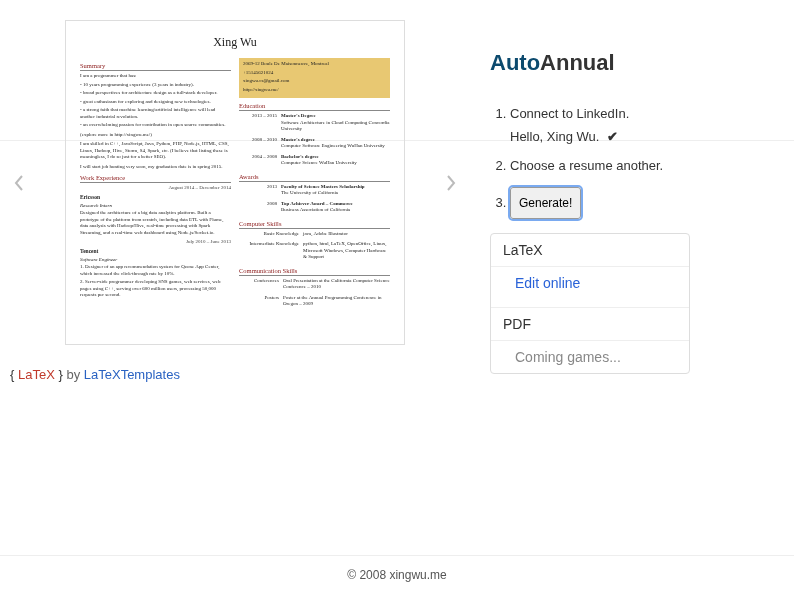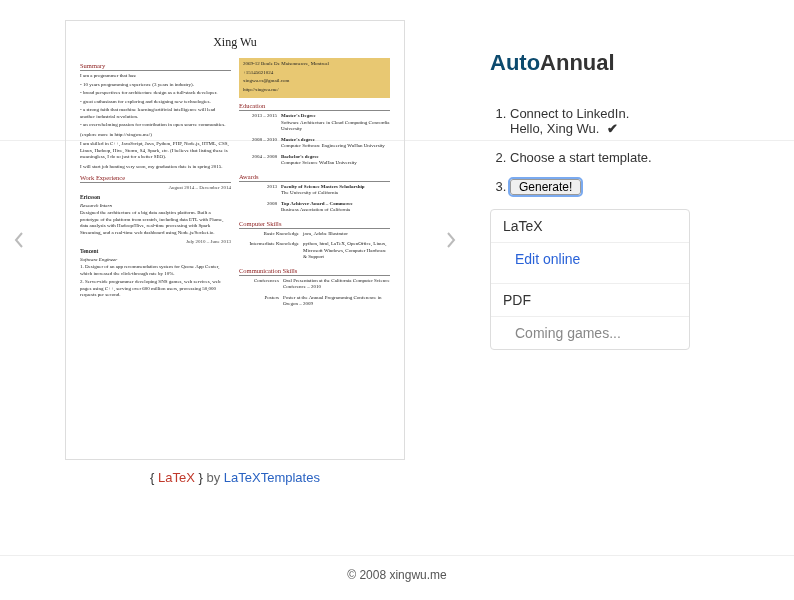--- a/index.html
+++ b/index.html
@@ -2,47 +2,47 @@
 <html><head>
 <meta charset="utf-8">
 <style>
 * { box-sizing: border-box; margin: 0; padding: 0; }
 body { font-family: Verdana, Geneva, sans-serif; font-size: 13px; color: #333; background: #fff; width: 794px; height: 600px; position: relative; }
 .main { display: flex; padding: 20px 10px 10px 10px; }
 .left-panel { width: 450px; position: relative; }
 .preview-area { position: relative; display: flex; align-items: center; }
 .arrow { width: 18px; height: 18px; cursor: pointer; color: #bbb; font-size: 20px; font-weight: bold; display: flex; align-items: center; justify-content: center; }
 .arrow svg { stroke: #bbb; }
-.resume-box { border: 1px solid #ddd; width: 340px; height: 440px; margin: 0 auto; padding: 8px 14px; font-size: 5px; color: #222; position: relative; font-family: Georgia, serif; overflow: hidden; }
+.resume-box { border: 1px solid #ddd; width: 340px; height: 325px; margin: 0 auto; padding: 8px 14px; font-size: 5px; color: #222; position: relative; font-family: Georgia, serif; overflow: hidden; }
 .resume-box h1 { text-align: center; font-size: 12px; font-weight: normal; margin: 6px 0 8px; font-family: Georgia, serif; }
 .resume-cols { display: flex; gap: 8px; }
 .resume-col { flex: 1; }
 .resume-col h3 { color: #8b1a1a; font-size: 6.5px; border-bottom: 0.5px solid #888; margin: 4px 0 2px; font-weight: normal; padding-bottom: 1px; }
 .resume-col p, .resume-col div { font-size: 5px; line-height: 1.3; margin-bottom: 2px; }
 .contact-box { background: #e8c872; padding: 3px 4px; font-size: 5px; line-height: 1.4; margin-bottom: 4px; }
 .entry { display: flex; gap: 4px; margin-bottom: 3px; }
 .entry .date { width: 38px; flex-shrink: 0; text-align: right; font-size: 5px; }
 .entry .desc { flex: 1; font-size: 5px; }
 .entry .desc strong { font-weight: bold; }
 .date-right { text-align: right; font-size: 5px; color: #444; }
 .resume-col .company { font-weight: bold; font-size: 5.5px; }
 .resume-col .role { font-style: italic; font-size: 5px; margin-bottom: 1px; }
-.credits { text-align: center; margin-top: 10px; font-size: 13px; }
+.credits { text-align: left; margin-top: 22px; font-size: 13px; }
 .credits .latex-label { color: #c0392b; }
 .credits .by { color: #666; }
 .credits a { color: #2962c2; text-decoration: none; }
 .right-panel { flex: 1; padding-left: 30px; padding-top: 30px; }
 .logo { font-size: 22px; font-weight: bold; margin-bottom: 30px; }
 .logo .auto { color: #0c4a6e; }
 .logo .resume { color: #333; }
 ol.steps { list-style: decimal; padding-left: 20px; margin-bottom: 14px; }
 ol.steps li { margin-bottom: 14px; font-size: 13px; }
-.hello { margin: 0 0 4px 0; }
+.hello { margin: 8px 0 4px 0; }
 .check { display: inline-block; margin-left: 4px; font-weight: bold; }
-button.gen { font-size: 12px; padding: 0 8px; border: 1px solid #999; background: #f0f0f0; border-radius: 3px; outline: 2px solid #7aaaf0; outline-offset: 0; }
+button.gen { font-size: 12px; padding: 8px 8px; border: 1px solid #999; background: #f0f0f0; border-radius: 3px; outline: 2px solid #7aaaf0; outline-offset: 0; }
 .box { border: 1px solid #ddd; border-radius: 4px; width: 200px; margin-top: 4px; }
 .box-header { padding: 8px 12px; font-size: 14px; border-bottom: 1px solid #eee; color: #333; }
 .box-item { padding: 8px 12px 8px 24px; color: #2962d8; cursor: pointer; font-size: 14px; }
 .box-item.muted { color: #888; cursor: default; }
 hr.divider { border: none; border-top: 1px solid #eee; margin: 8px 0 0 0; }
 .page-divider { border-top: 1px solid #eee; position: absolute; left: 0; right: 0; top: 140px; z-index: -1; }
 .footer { text-align: center; font-size: 12px; color: #555; padding: 12px 0; border-top: 1px solid #eee; position: absolute; bottom: 6px; left: 0; right: 0; }
 </style>
 </head>
 <body>
@@ -160,21 +160,21 @@
     </div>
 
     <ol class="steps">
       <li>
         <span>Connect to LinkedIn.</span>
         <div class="hello">
           <span>Hello, Xing Wu.</span>
           <span class="check">✔</span>
         </div>
       </li>
-      <li>Choose a start template.</li>
+      <li>Choose a resume another.</li>
       <li>
         <button class="gen">Generate!</button>
       </li>
     </ol>
 
     <div class="box">
       <div class="box-header">LaTeX</div>
       <div class="box-item">Edit online</div>
       <hr class="divider">
       <div class="box-header">PDF</div>

